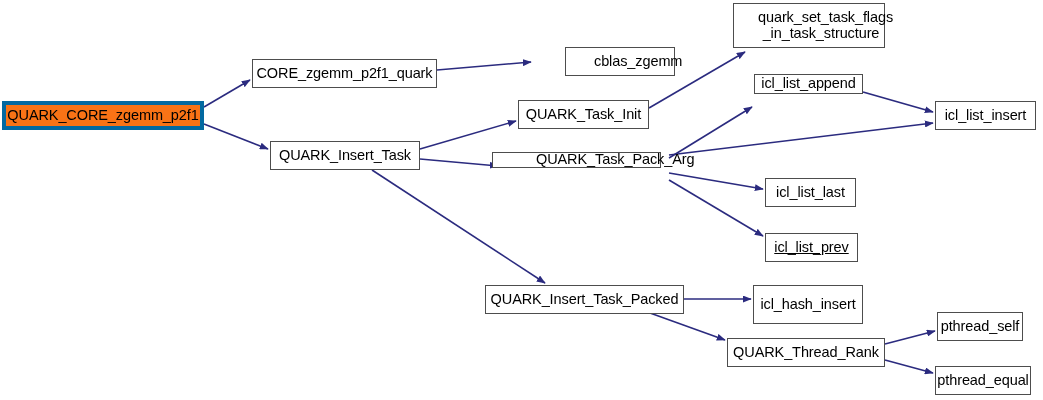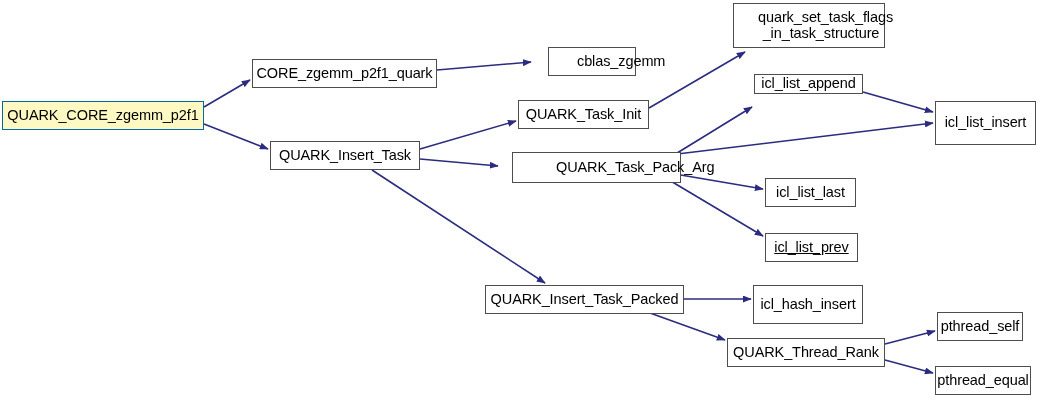--- a/index.html
+++ b/index.html
@@ -33,22 +33,22 @@
     align-items: center;
     justify-content: center;
     text-align: center;
     font-size: 14.5px;
     line-height: 1.08;
     letter-spacing: -0.1px;
     white-space: pre-line;
     z-index: 2;
   }
   .node.root {
-    background: #fef9c3;
-    border: 1px solid #0369a1;
+    background: #f97316;
+    border: 4px solid #0369a1;
   }
   .node .label {
     display: block;
     width: 100%;
     padding: 0 2px;
   }
 </style>
 </head>
 <body>
 
@@ -75,28 +75,28 @@
         <line x1="684" y1="299" x2="751" y2="299" stroke="#2b2b7f" stroke-width="1.6" marker-end="url(#arrowhead)"></line>
         <line x1="650" y1="313" x2="725" y2="340" stroke="#2b2b7f" stroke-width="1.6" marker-end="url(#arrowhead)"></line>
         <line x1="885" y1="344" x2="935" y2="331" stroke="#2b2b7f" stroke-width="1.6" marker-end="url(#arrowhead)"></line>
         <line x1="885" y1="360" x2="933" y2="373" stroke="#2b2b7f" stroke-width="1.6" marker-end="url(#arrowhead)"></line>
       </g>
   </svg>
   <div id="node-layer">
       <div class="node root" style="left: 2px; top: 101px; width: 202px; height: 29px;"><span class="label">QUARK_CORE_zgemm_p2f1</span></div>
       <div class="node" style="left: 252px; top: 59px; width: 185px; height: 29px;"><span class="label">CORE_zgemm_p2f1_quark</span></div>
       <div class="node" style="left: 270px; top: 141px; width: 150px; height: 29px;"><span class="label">QUARK_Insert_Task</span></div>
-      <div class="node" style="left: 548px; top: 47px; width: 88px; height: 29px; padding-left: 28px;"><span class="label">cblas_zgemm</span></div>
+      <div class="node" style="left: 565px; top: 47px; width: 110px; height: 29px; padding-left: 28px;"><span class="label">cblas_zgemm</span></div>
       <div class="node" style="left: 518px; top: 100px; width: 131px; height: 29px;"><span class="label">QUARK_Task_Init</span></div>
-      <div class="node" style="left: 512px; top: 152px; width: 169px; height: 31px; padding-left: 43px;"><span class="label">QUARK_Task_Pack_Arg</span></div>
+      <div class="node" style="left: 492px; top: 152px; width: 169px; height: 16px; padding-left: 43px;"><span class="label">QUARK_Task_Pack_Arg</span></div>
       <div class="node" style="left: 485px; top: 285px; width: 199px; height: 29px;"><span class="label">QUARK_Insert_Task_Packed</span></div>
       <div class="node" style="left: 733px; top: 3px; width: 152px; height: 45px; padding-left: 24px;"><span class="label">quark_set_task_flags
 _in_task_structure</span></div>
       <div class="node" style="left: 754px; top: 74px; width: 109px; height: 20px;"><span class="label">icl_list_append</span></div>
       <div class="node" style="left: 765px; top: 178px; width: 91px; height: 29px;"><span class="label">icl_list_last</span></div>
       <div class="node" style="left: 765px; top: 233px; width: 93px; height: 29px; text-decoration: underline;"><span class="label">icl_list_prev</span></div>
       <div class="node" style="left: 753px; top: 285px; width: 110px; height: 39px;"><span class="label">icl_hash_insert</span></div>
       <div class="node" style="left: 727px; top: 338px; width: 158px; height: 29px;"><span class="label">QUARK_Thread_Rank</span></div>
-      <div class="node" style="left: 935px; top: 101px; width: 101px; height: 44px;"><span class="label">icl_list_insert</span></div>
+      <div class="node" style="left: 935px; top: 101px; width: 101px; height: 29px;"><span class="label">icl_list_insert</span></div>
       <div class="node" style="left: 937px; top: 312px; width: 86px; height: 29px;"><span class="label">pthread_self</span></div>
       <div class="node" style="left: 935px; top: 366px; width: 96px; height: 29px;"><span class="label">pthread_equal</span></div>
     </div>
 </div>
 
 </body></html>

